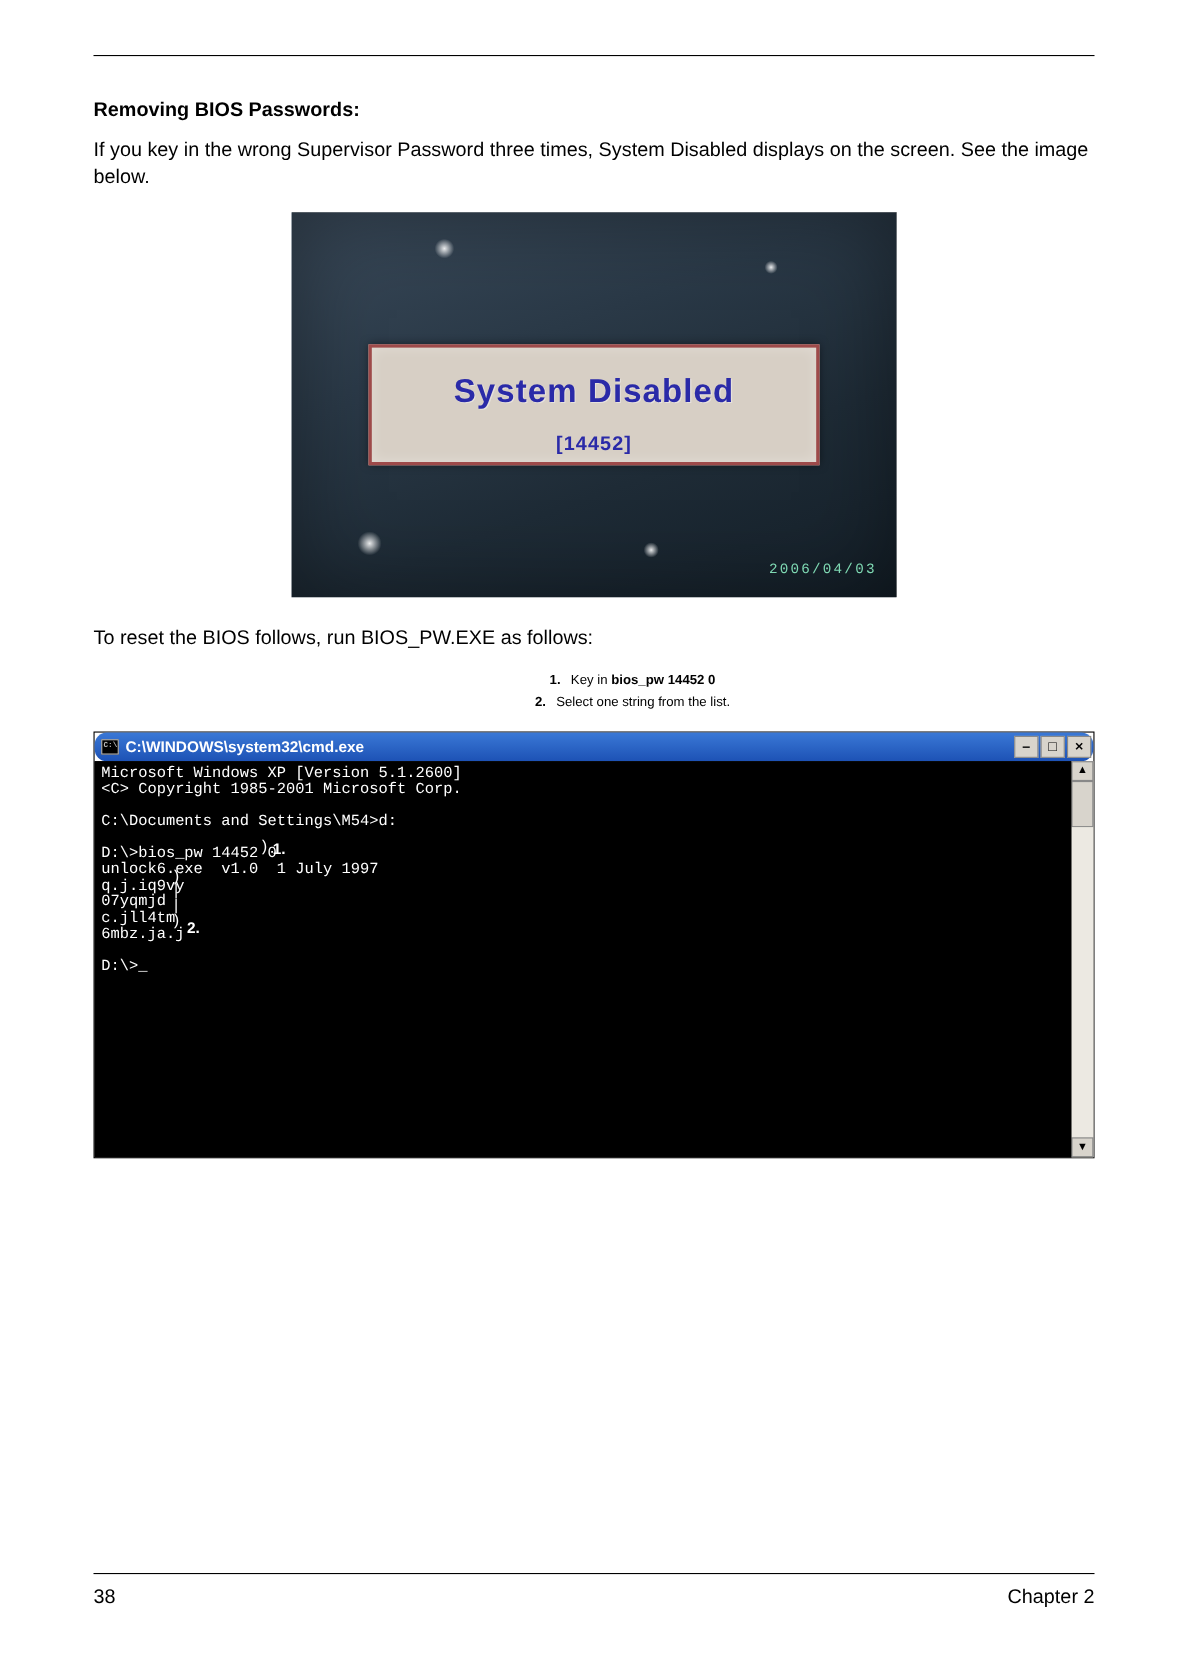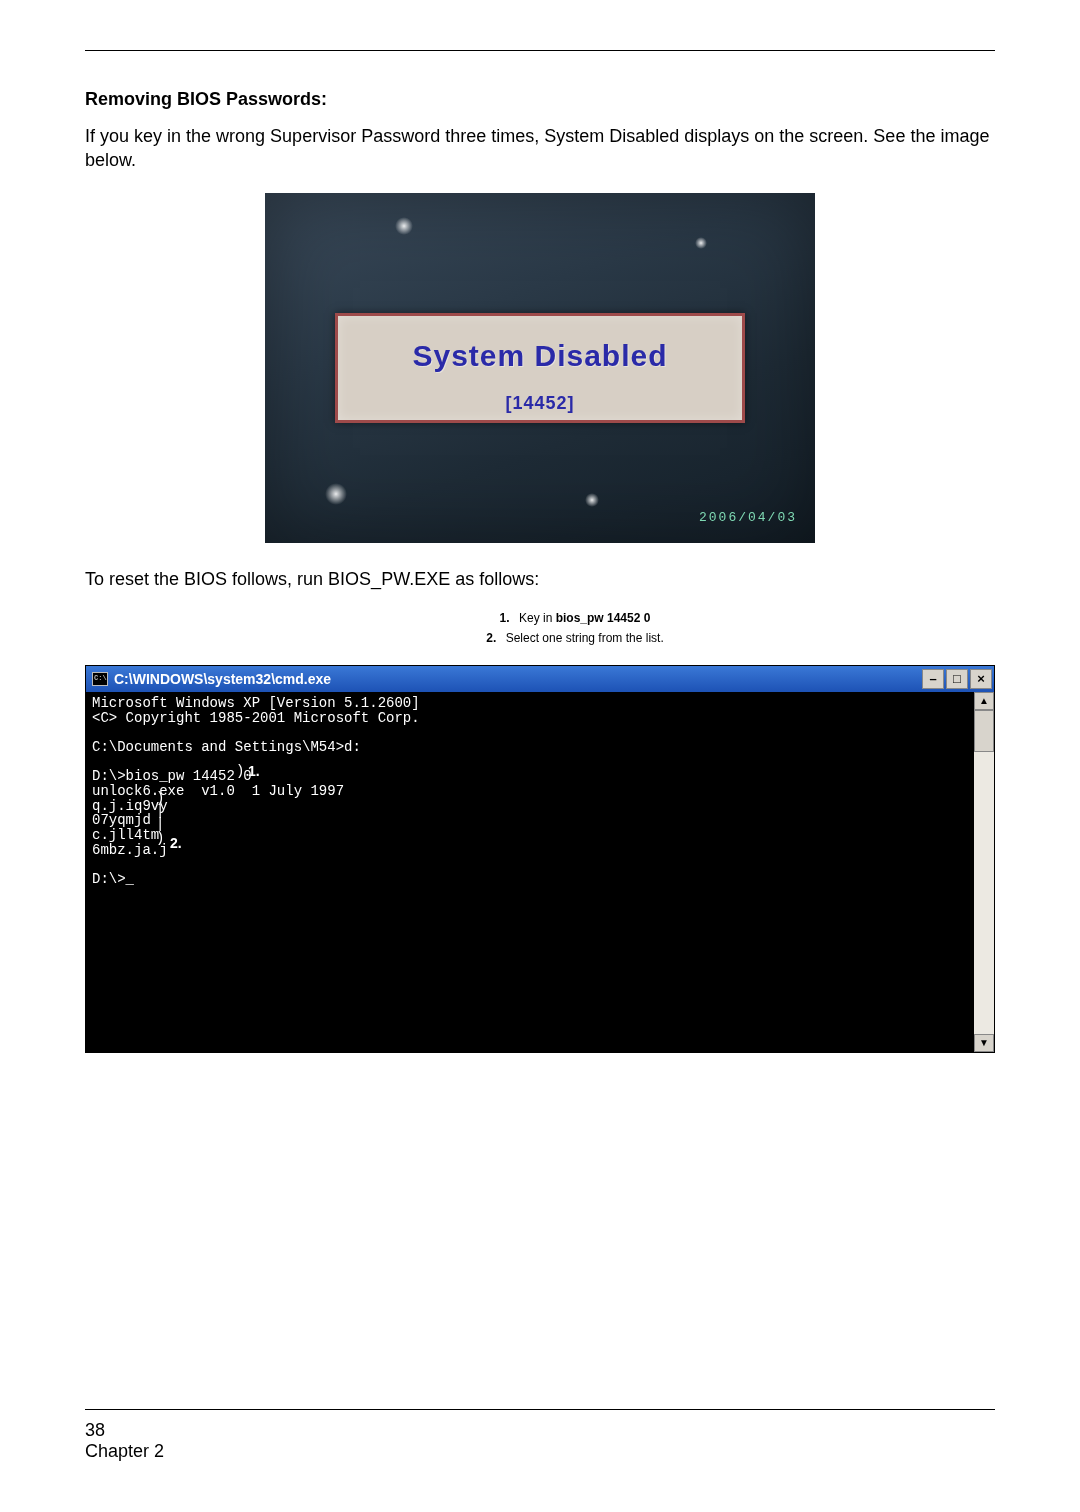--- a/index.html
+++ b/index.html
@@ -106,20 +106,21 @@
   .cmd-titlebar {
     height: 26px;
     background: linear-gradient(#3a78d6,#1d52b5);
     display: flex;
     align-items: center;
     padding: 0 2px 0 6px;
     color: #fff;
     font-family: Tahoma, Arial, sans-serif;
     font-size: 14px;
     font-weight: bold;
+    border-radius: 11px;
   }
   .cmd-icon {
     width: 16px; height: 14px;
     background: #000;
     border: 1px solid #bbb;
     margin-right: 6px;
     position: relative;
   }
   .cmd-icon::after{
     content:"C:\\";
@@ -196,21 +197,20 @@
   .footer {
     position: absolute;
     left: 85px; right: 85px;
     bottom: 50px;
   }
   .footer-rule { border-top: 1.5px solid #000; margin-bottom: 10px;}
   .footer-row {
     display: flex;
     justify-content: space-between;
     font-size: 18px;
-    flex-direction: column;
   }
 </style>
 </head>
 <body>
 
 <div class="page">
   <div class="top-rule"></div>
 
   <div class="heading">Removing BIOS Passwords:</div>
   <div class="body-text">If you key in the wrong Supervisor Password three times, System Disabled displays on the screen. See the image below.</div>

